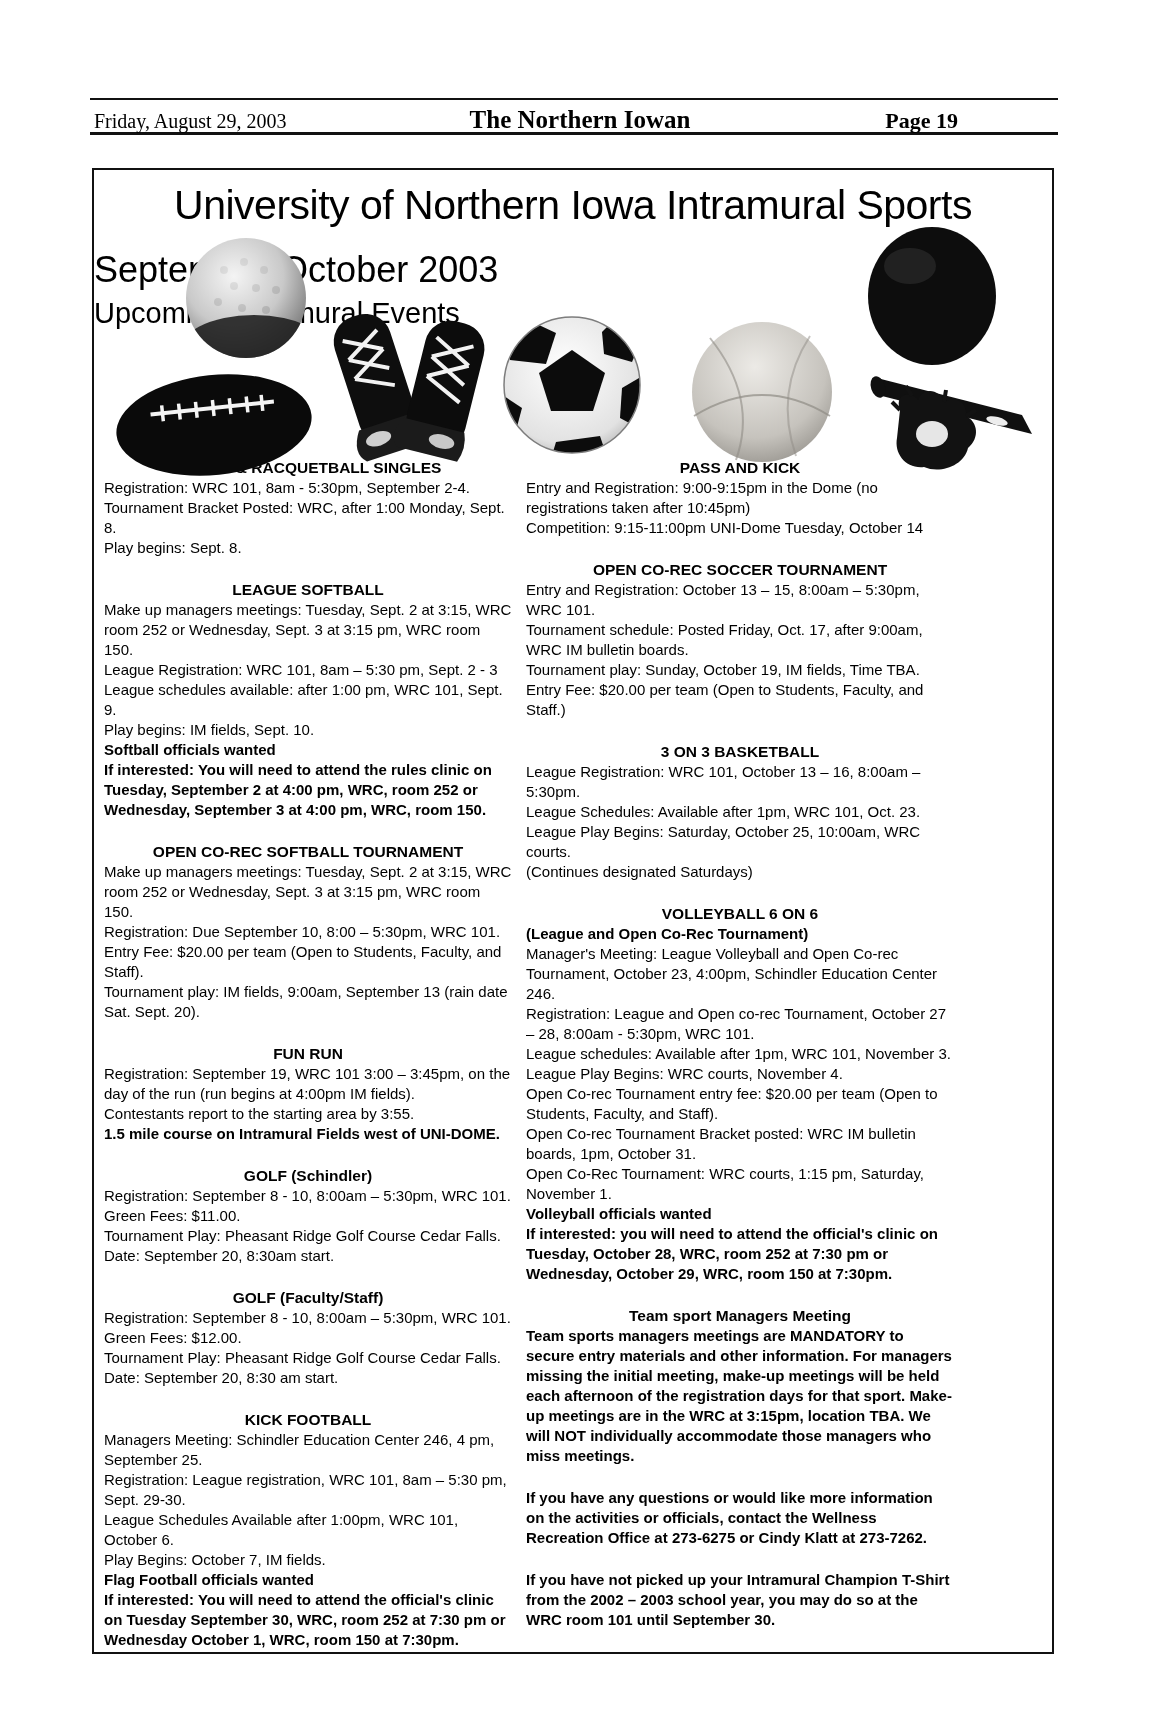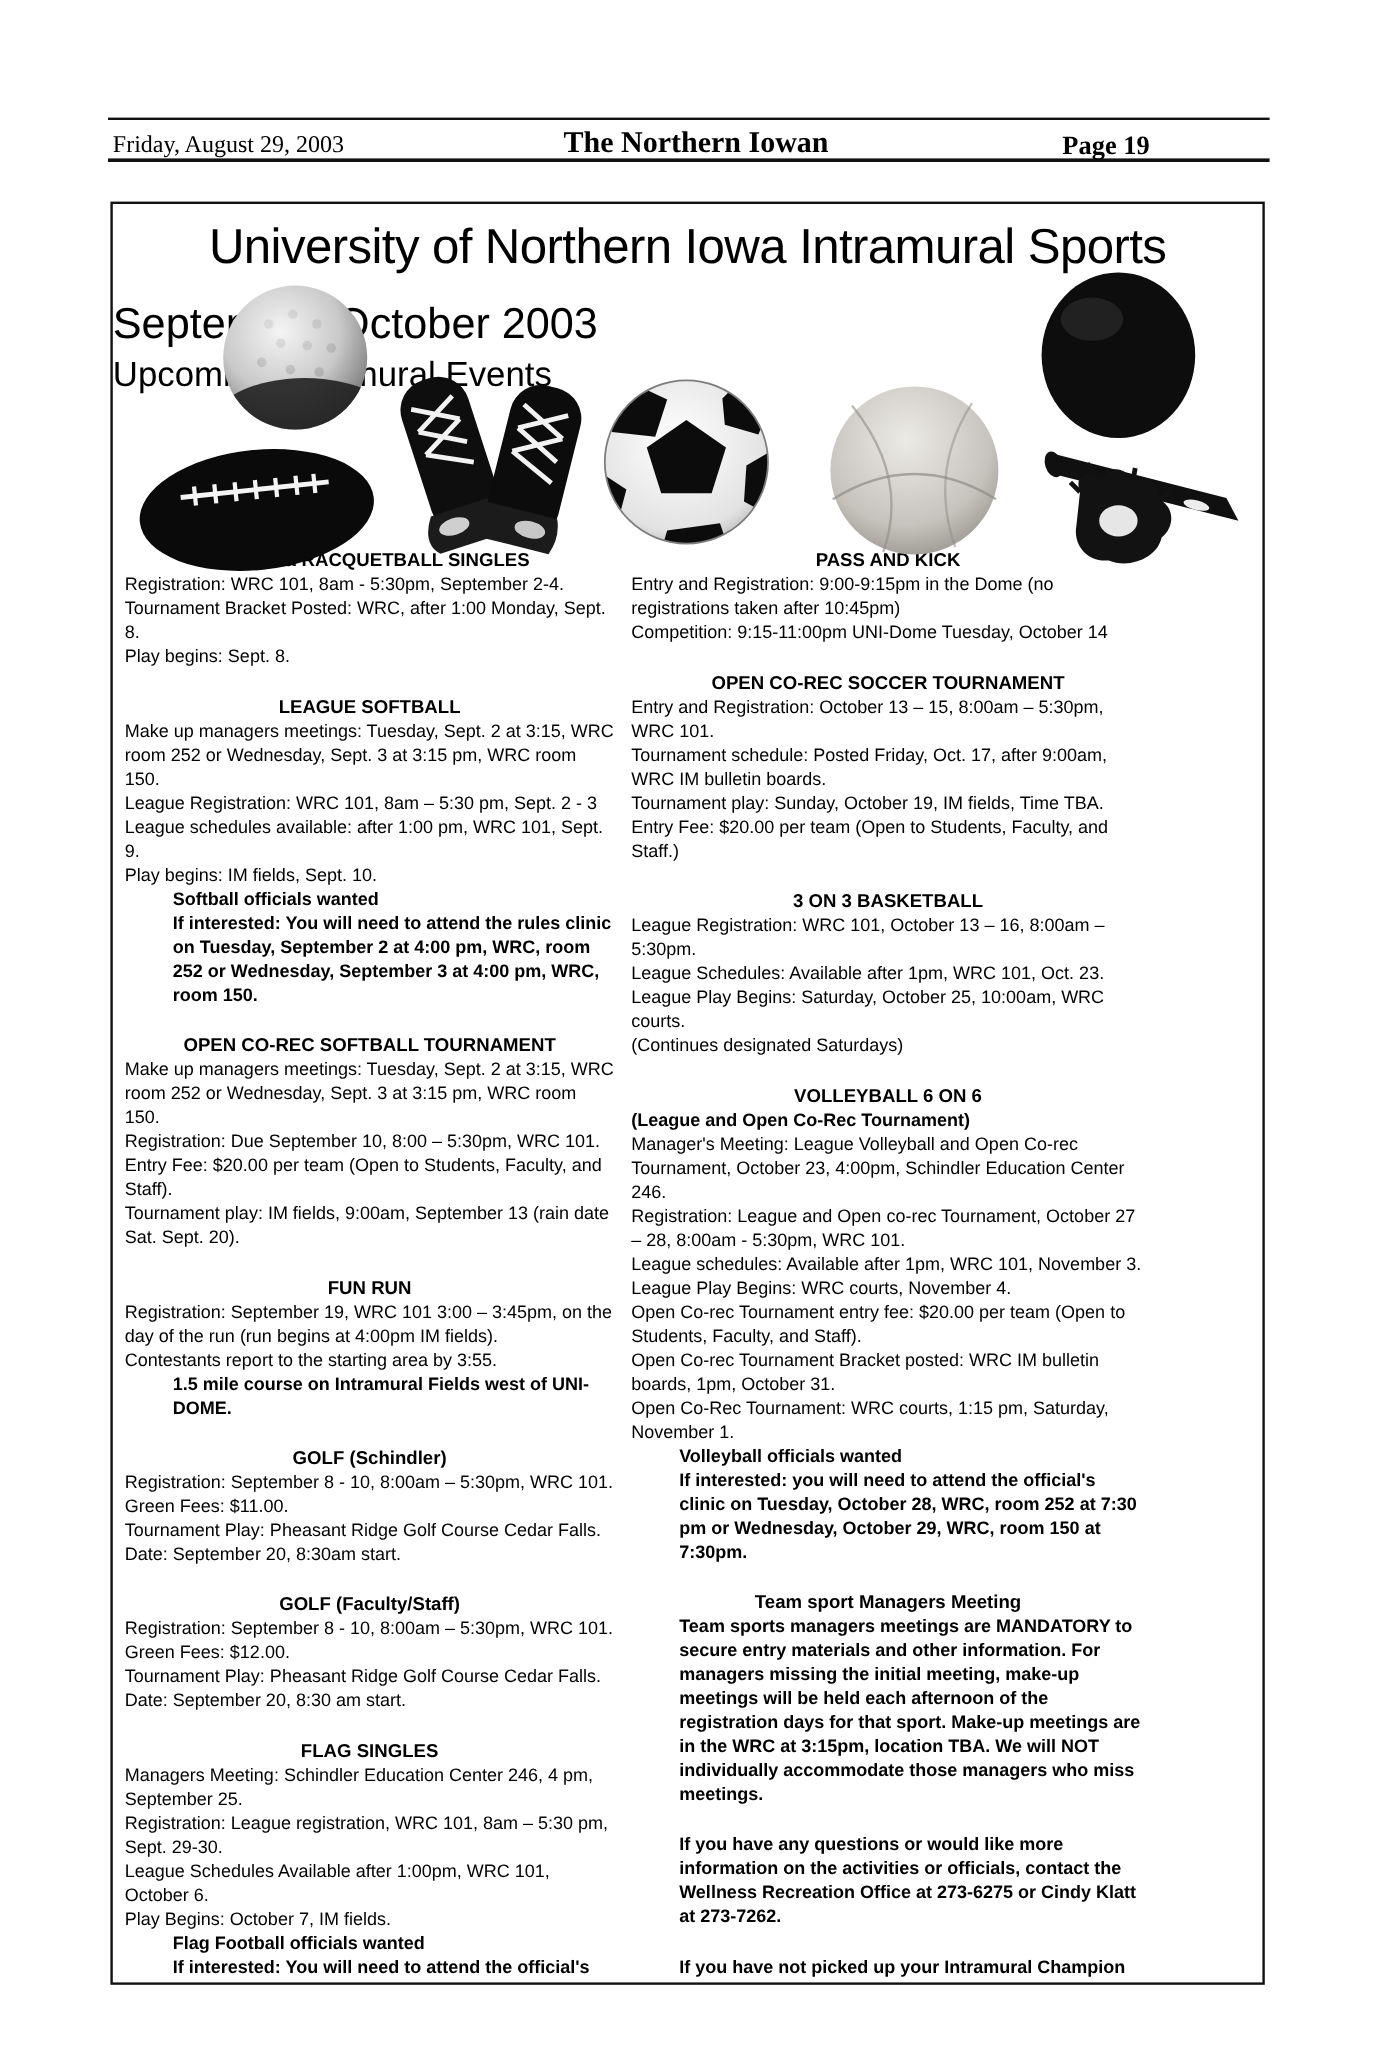--- a/index.html
+++ b/index.html
@@ -27,21 +27,21 @@
   .art-spacer{height:128px;}
   
   .columns{display:flex;padding:0 0 0 10px;}
   .col{box-sizing:border-box;}
   .col-left{width:408px;margin-right:14px;}
   .col-right{width:428px;}
   .sec{margin-bottom:22px;}
   .sec-h{font-weight:bold;text-align:center;font-size:15.5px;line-height:20px;}
   .sec-h2{font-weight:bold;font-size:15px;line-height:20px;}
   .ln{font-size:15px;line-height:20px;}
-  .ln.b{font-weight:bold;margin-left:40px;}
+  .ln.b{font-weight:bold;}
 </style>
 </head>
 <body>
 
 <div class="page">
 
   <div class="masthead">
     <div class="rule-thin"></div>
     <div class="mast-row">
       <span class="mast-date">Friday, August 29, 2003</span>
@@ -203,21 +203,21 @@
             <div class="ln">Date: September 20, 8:30am start.</div>
           </section>
           <section class="sec">
             <div class="sec-h">GOLF (Faculty/Staff)</div>
             <div class="ln">Registration: September 8 - 10, 8:00am – 5:30pm, WRC 101.</div>
             <div class="ln">Green Fees: $12.00.</div>
             <div class="ln">Tournament Play: Pheasant Ridge Golf Course Cedar Falls.</div>
             <div class="ln">Date: September 20, 8:30 am start.</div>
           </section>
           <section class="sec">
-            <div class="sec-h">FLAG SINGLES</div>
+            <div class="sec-h">KICK FOOTBALL</div>
             <div class="ln">Managers Meeting: Schindler Education Center 246, 4 pm, September 25.</div>
             <div class="ln">Registration: League registration, WRC 101, 8am – 5:30 pm, Sept. 29-30.</div>
             <div class="ln">League Schedules Available after 1:00pm, WRC 101, October 6.</div>
             <div class="ln">Play Begins: October 7, IM fields.</div>
             <div class="ln b">Flag Football officials wanted</div>
             <div class="ln b">If interested: You will need to attend the official's clinic on Tuesday September 30, WRC, room 252 at 7:30 pm or Wednesday October 1, WRC, room 150 at 7:30pm.</div>
           </section>
         </div>
       <div class="col col-right" id="col-right">
           <section class="sec">

